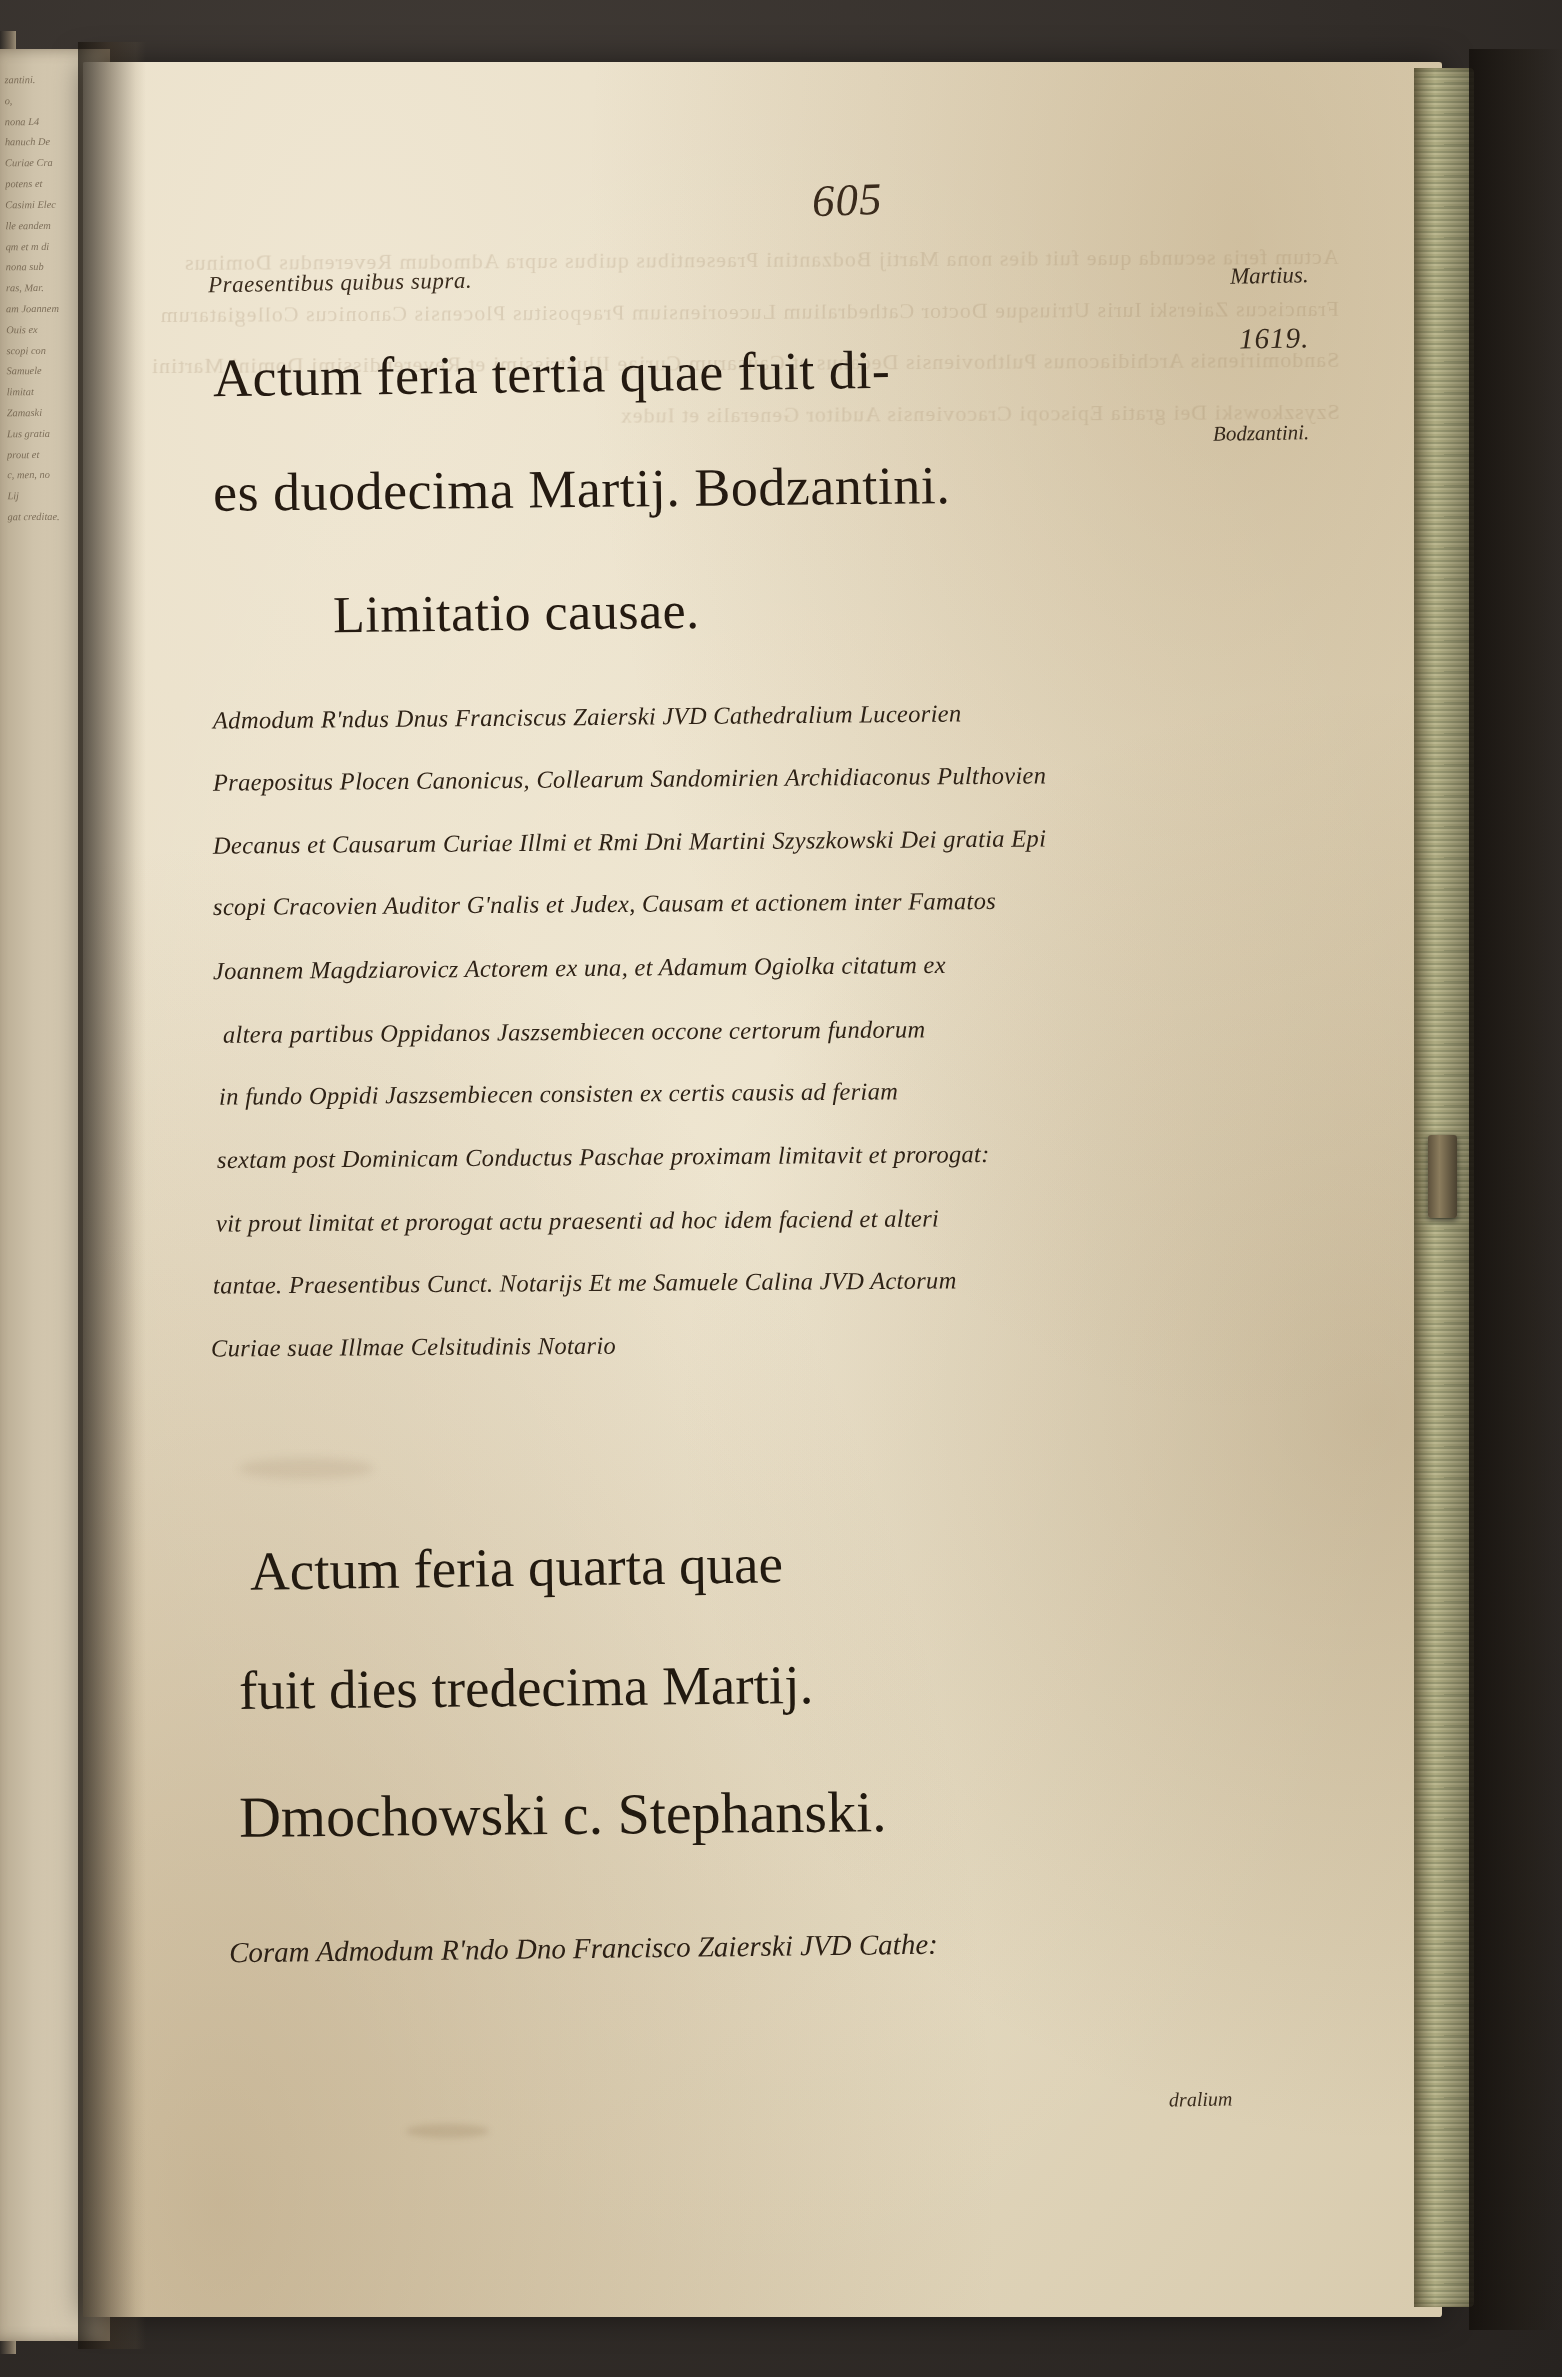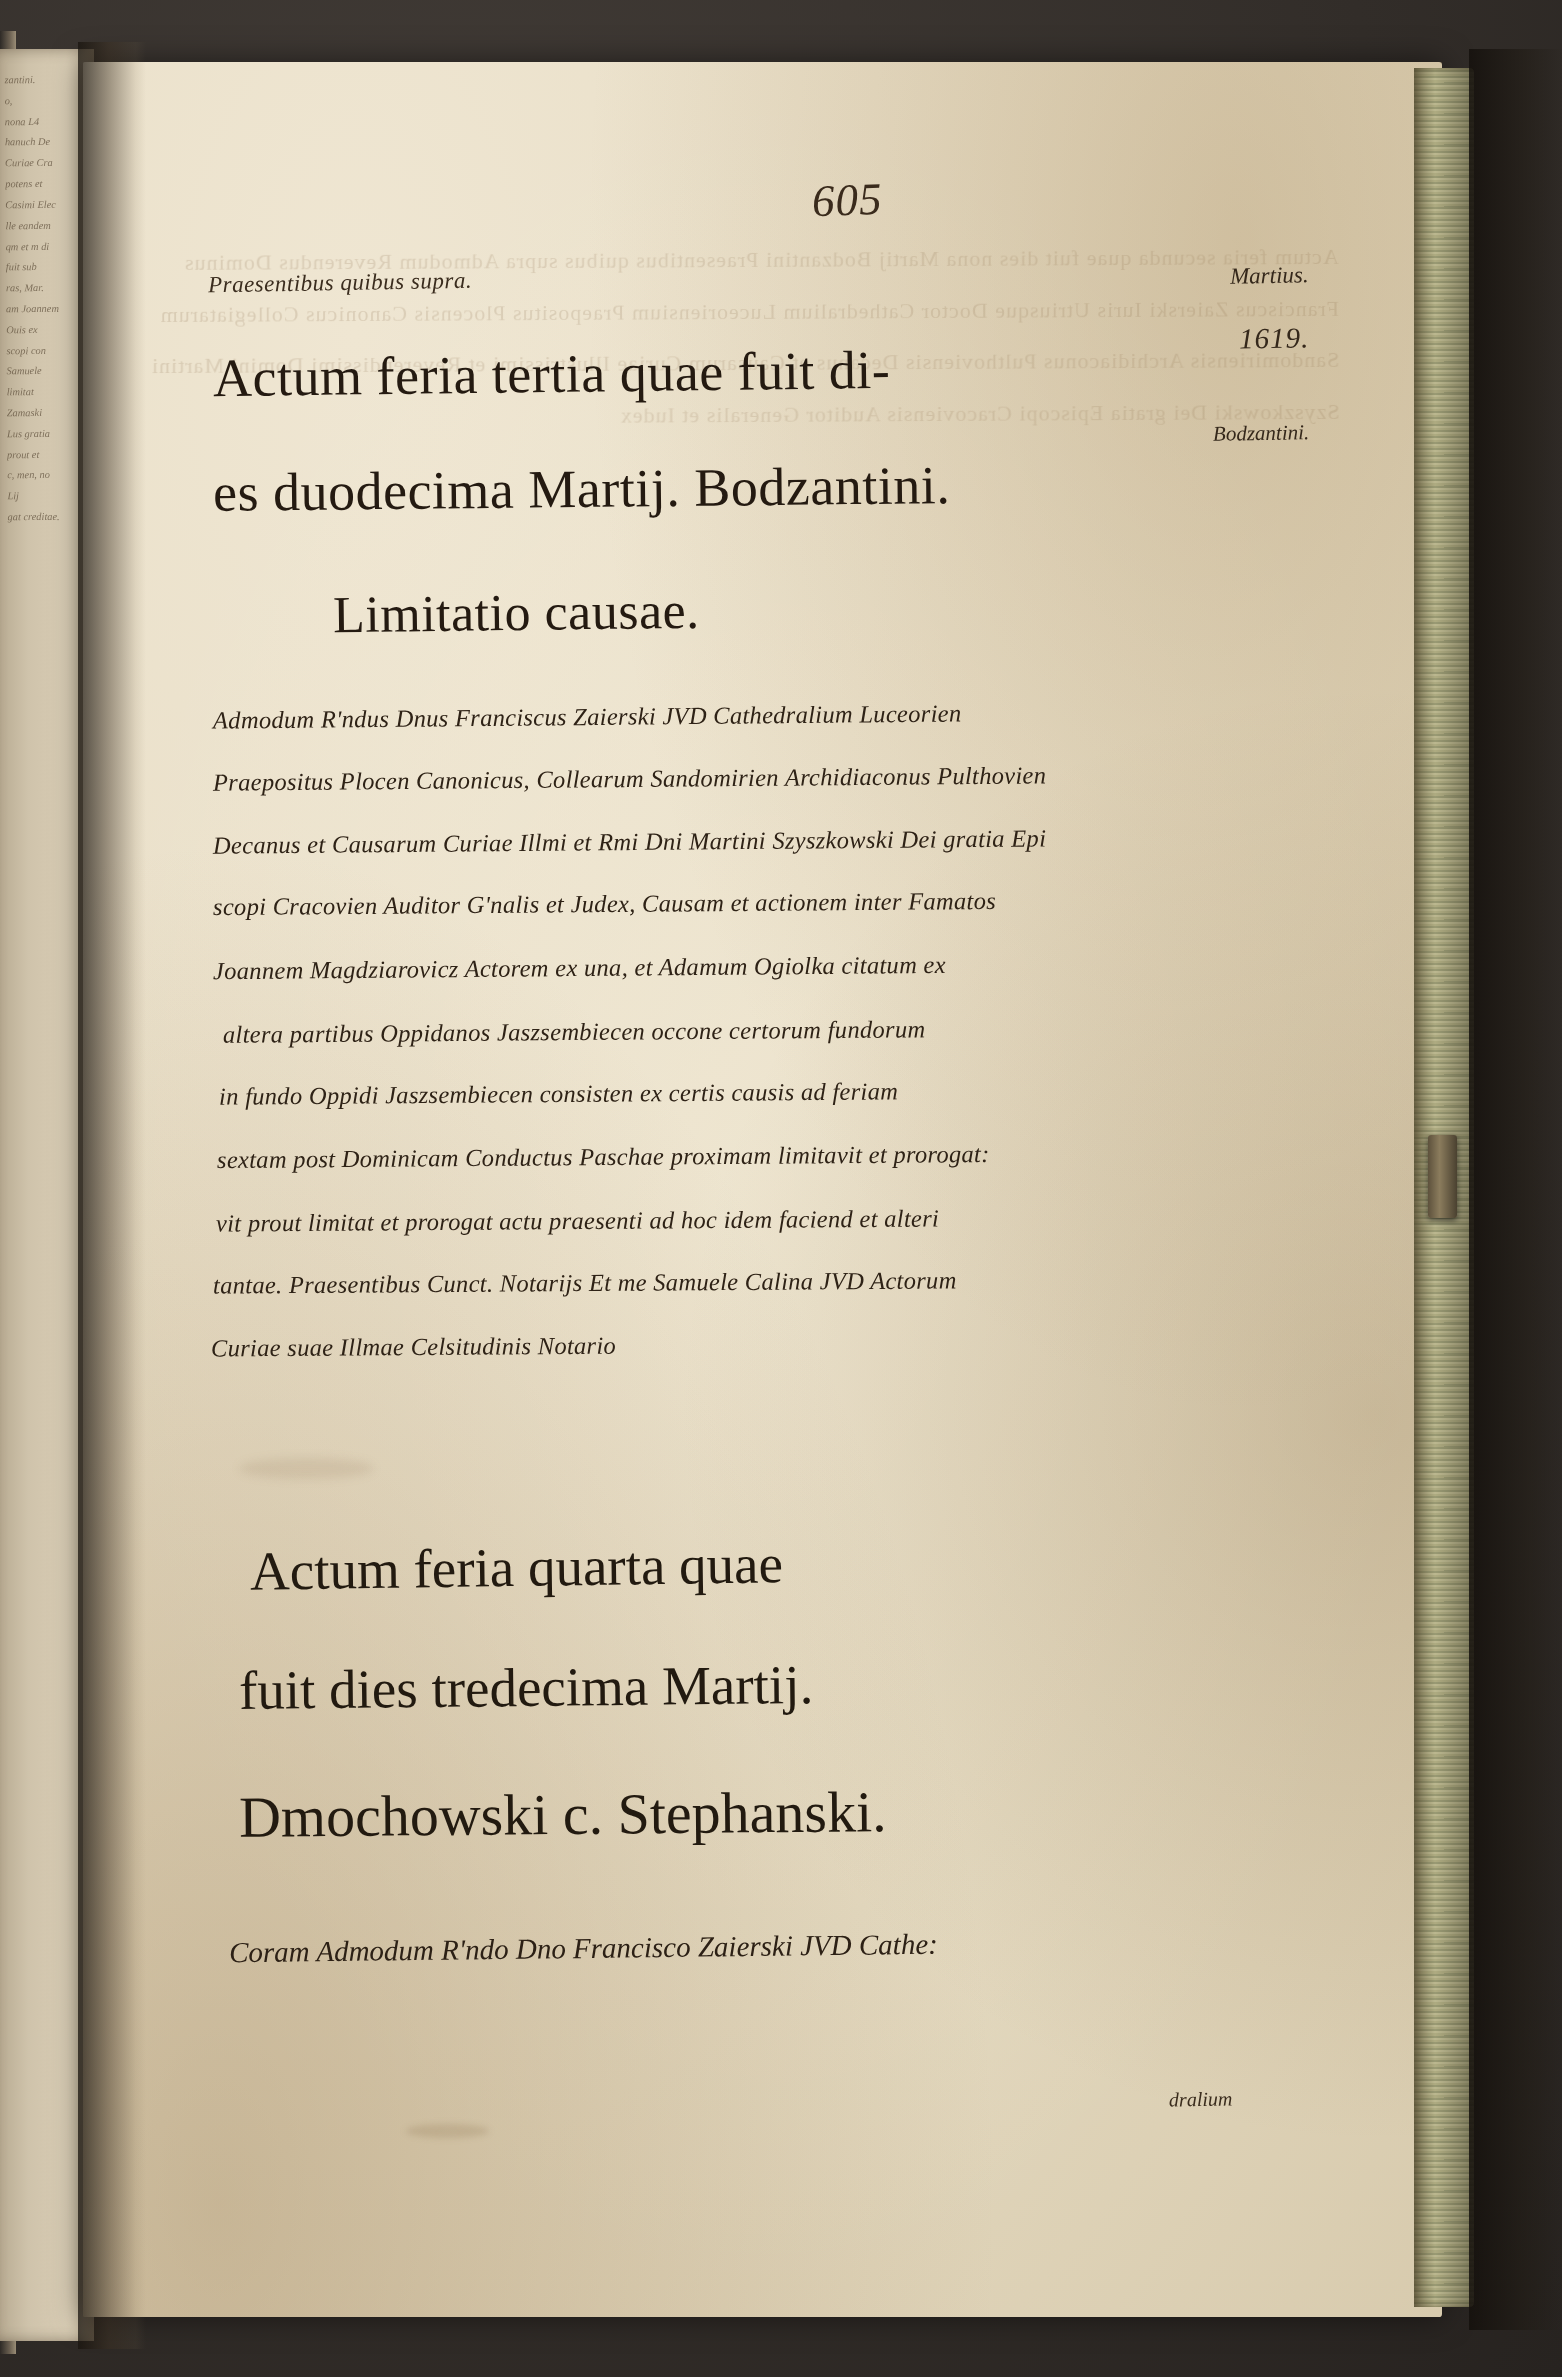--- a/index.html
+++ b/index.html
@@ -24,20 +24,21 @@
       radial-gradient(ellipse at 30% 20%, #423c37 0%, #322d29 60%, #272320 100%);
   }
 
   
   .left-page {
     position: absolute;
     left: 0; top: 49px;
     width: 94px; height: 2292px;
     background: linear-gradient(90deg, #b9ac93 0%, #cfc3ab 30%, #d8ccb4 70%, #c9bda4 100%);
     box-shadow: inset -7.3px 0 13.5px rgba(60,45,30,.45);
+    padding-left: 16px;
   }
   .left-page-edge {
     position: absolute;
     left: 0; top: 31px;
     width: 15.6px; height: 2323px;
     background: linear-gradient(90deg, #2e2a26 0%, #6a5f50 60%, #9a8d76 100%);
   }
   .left-col-text {
     position: absolute;
     left: 6.2px; top: 21px;
@@ -237,21 +238,21 @@
     <div class="left-col-text">
       <div>zantini.</div>
       <div>o,</div>
       <div>nona L4</div>
       <div>hanuch De</div>
       <div>Curiae Cra</div>
       <div>potens et</div>
       <div>Casimi Elec</div>
       <div>lle eandem</div>
       <div>qm et m di</div>
-      <div>fuit sub</div>
+      <div>nona sub</div>
       <div>ras, Mar.</div>
       <div>am Joannem</div>
       <div>Ouis ex</div>
       <div>scopi con</div>
       <div>Samuele</div>
       <div>limitat</div>
       <div>Zamaski</div>
       <div>Lus gratia</div>
       <div>prout et</div>
       <div>c, men, no</div>

